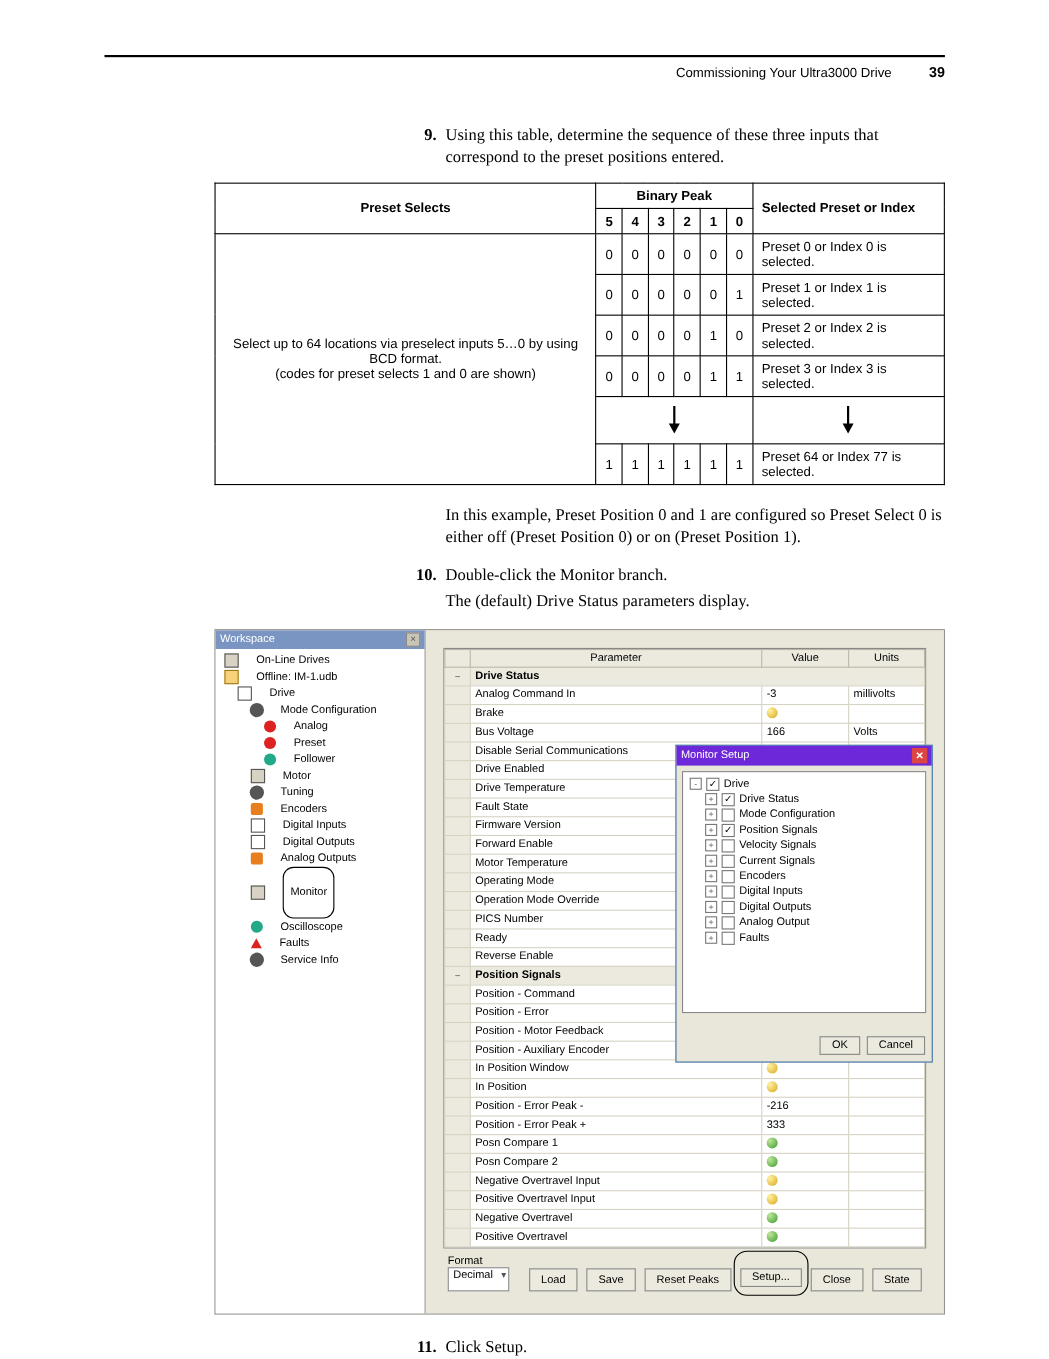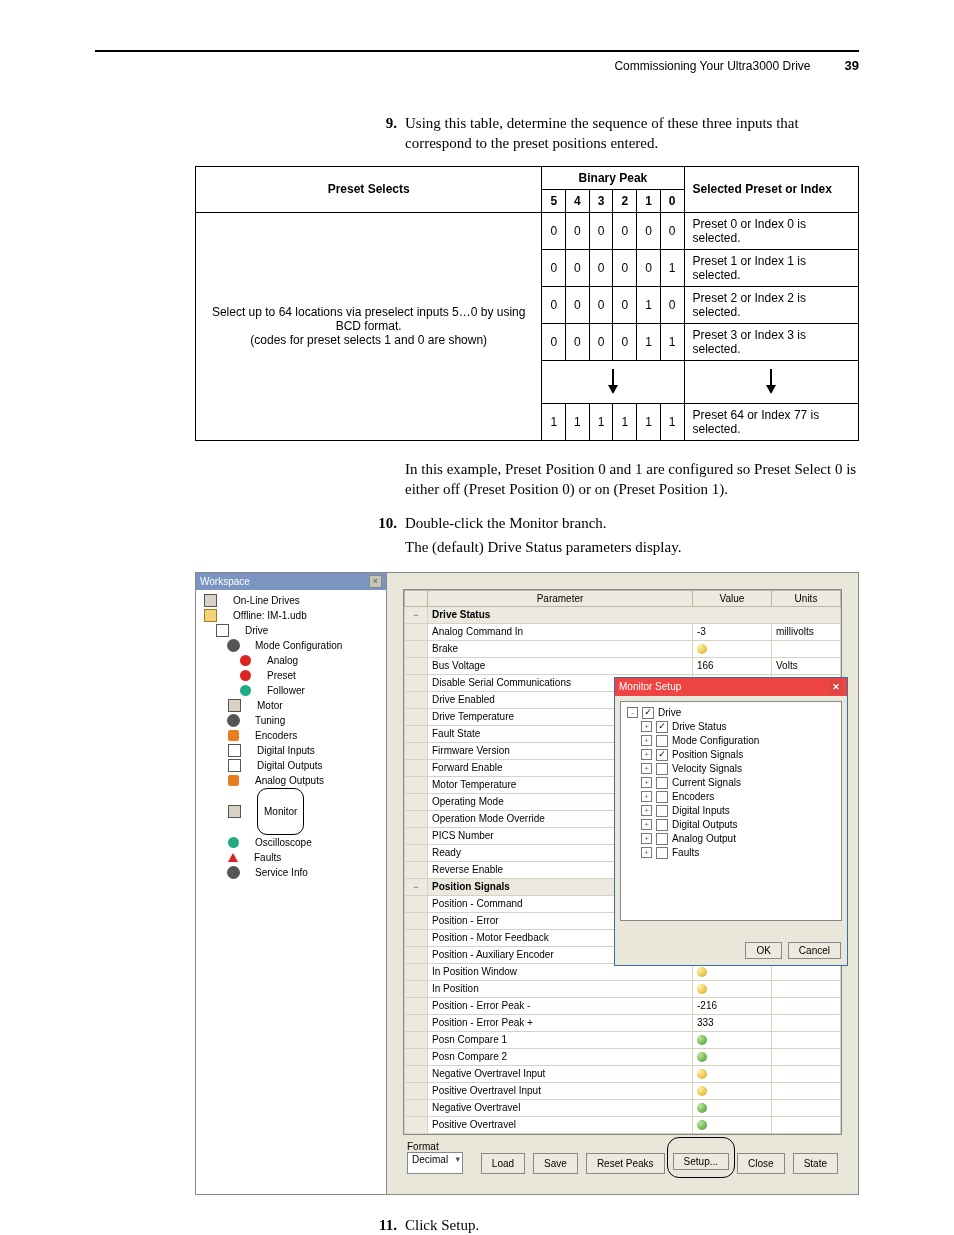--- a/index.html
+++ b/index.html
@@ -206,21 +206,21 @@
 
   .monitor-setup {
     position: absolute;
     top: 104px;
     right: 10px;
     width: 232px;
     background: #e9e7d9;
     border: 1px solid #3a6ea5;
   }
   .ms-title {
-    background: #ef4444;
+    background: #6d28d9;
     color: #fff;
     padding: 2px 4px;
     font-size: 10px;
     display: flex;
     justify-content: space-between;
     align-items: center;
   }
   .ms-close {
     width: 14px; height: 14px;
     background: #d44; color: #fff;

